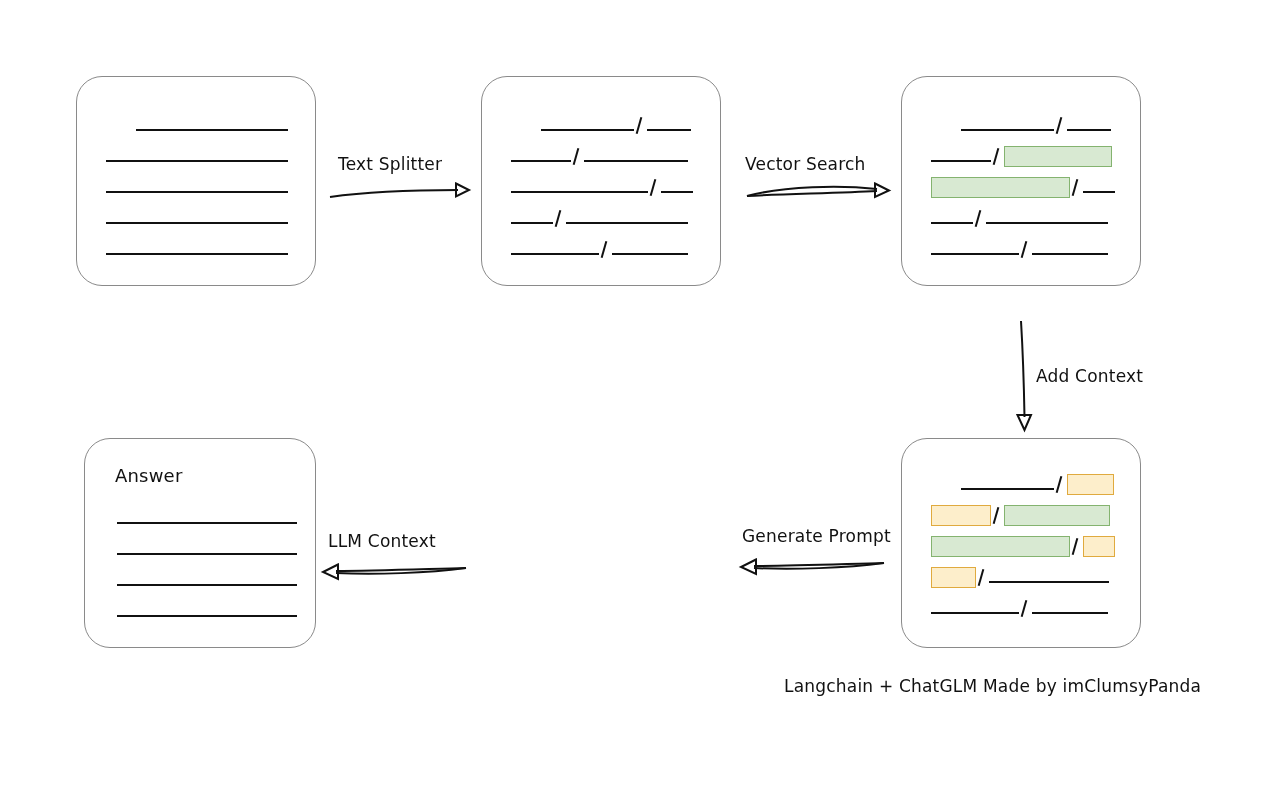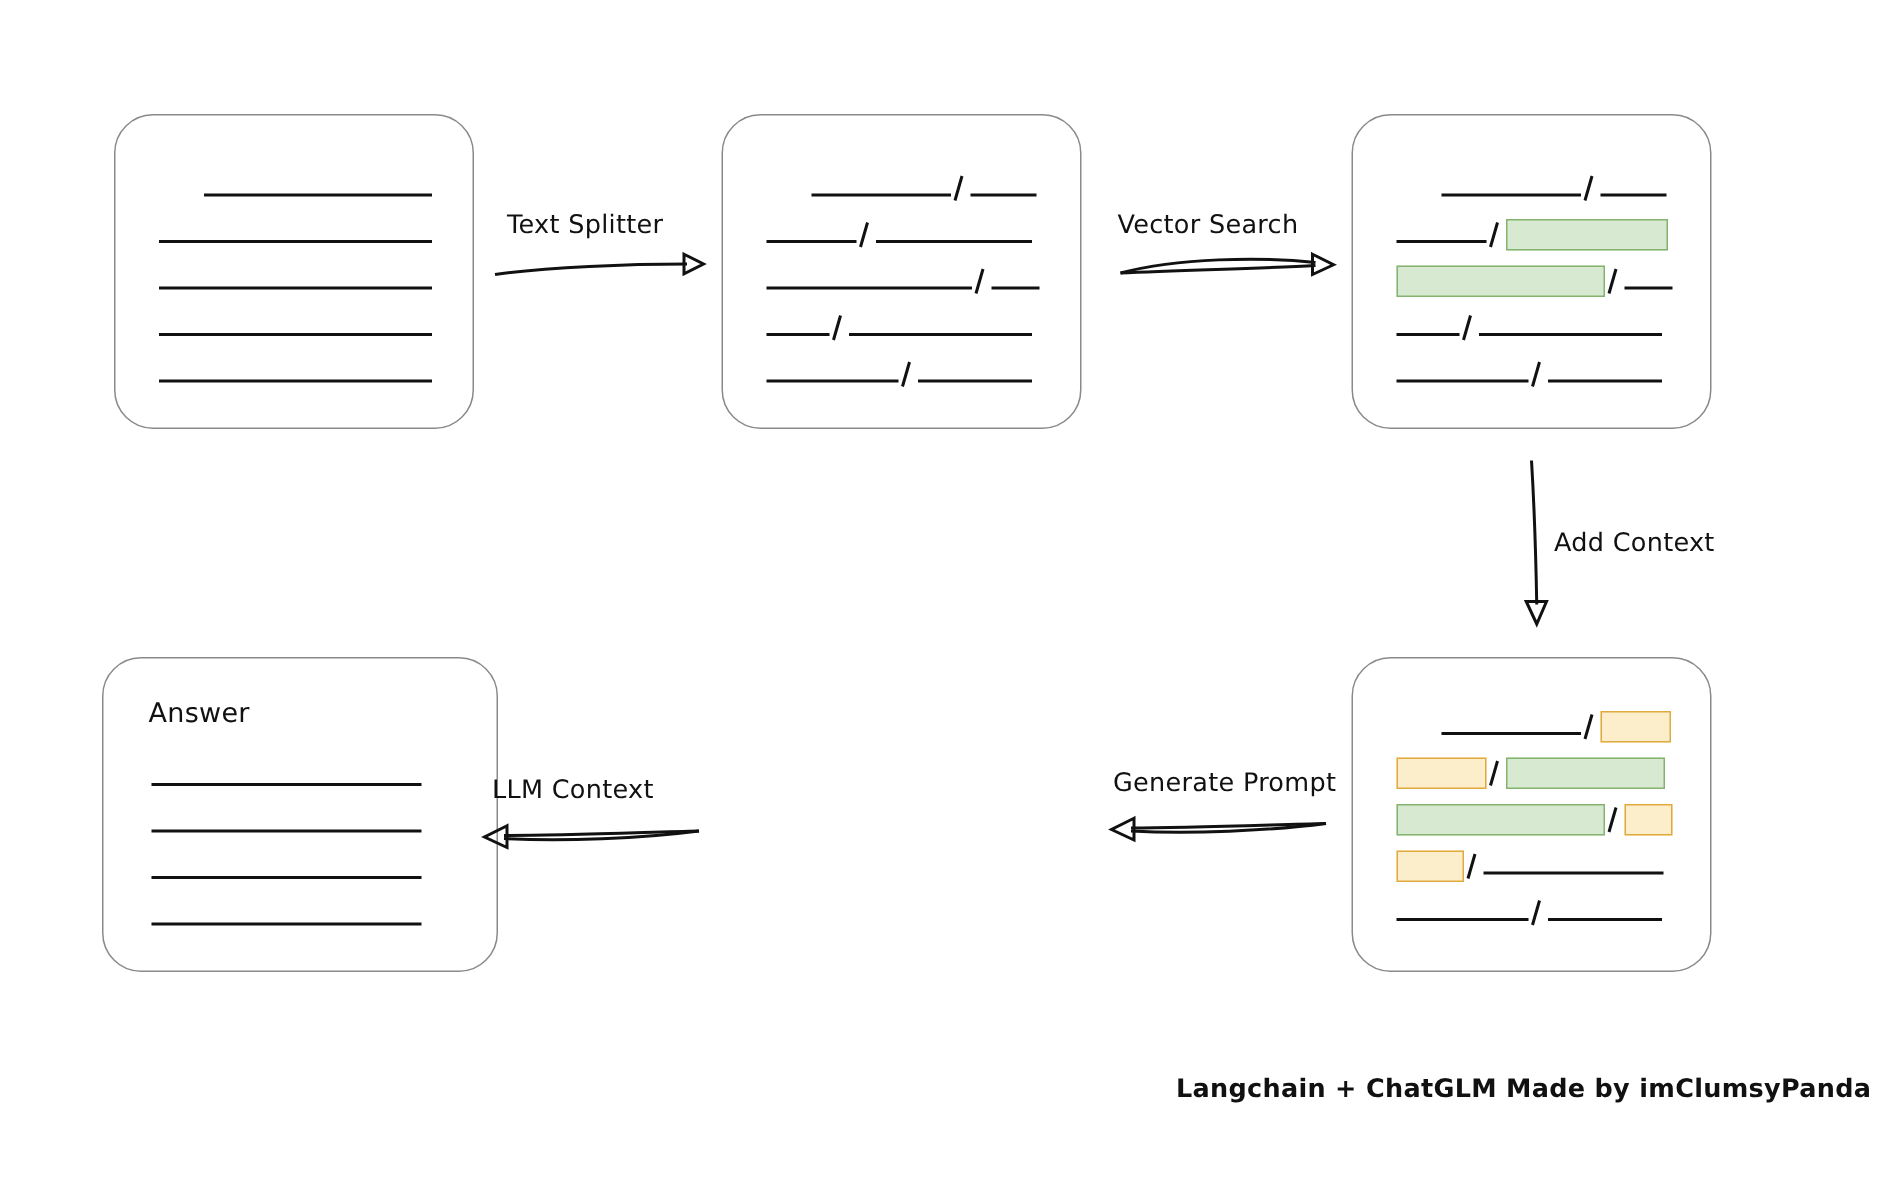--- a/index.html
+++ b/index.html
@@ -92,21 +92,21 @@
   }
   .bar {
     position: absolute;
     box-sizing: border-box;
     height: 21px;
     border-width: 1.5px;
     border-style: solid;
   }
 
   
-  .arrow-group { position: absolute; }
+  .arrow-group { position: absolute; margin-top: 14px; }
   .arrow-label {
     position: absolute;
     font-family: "DejaVu Sans", sans-serif;
     font-size: 17px;
     color: #111111;
     white-space: nowrap;
     letter-spacing: 0.2px;
   }
   .arrow-svg { position: absolute; overflow: visible; }
 
@@ -198,21 +198,21 @@
           <span class="rule" style="width: 122px;"></span>
         </div>
         <div class="line-row" style="left: 29px; top: 165px; right: auto;">
           <span class="rule" style="width: 88px;"></span>
           <span class="slash"></span>
           <span class="rule" style="width: 76px;"></span>
         </div>
       </div>
   </div>
 
-  <div class="note-box" style="left:68px; top:438px; width:264px; height:210px;">
+  <div class="note-box" style="left:84px; top:438px; width:232px; height:210px;">
     <div class="box-label" style="left:30px; top:26px;">Answer</div>
     <div class="rows">
         <div class="line-row" style="left: 32px; top: 72px; right: auto;">
           <span class="rule" style="width: 180px;"></span>
         </div>
         <div class="line-row" style="left: 32px; top: 103px; right: auto;">
           <span class="rule" style="width: 180px;"></span>
         </div>
         <div class="line-row" style="left: 32px; top: 134px; right: auto;">
           <span class="rule" style="width: 180px;"></span>
@@ -290,15 +290,15 @@
 
   <div class="arrow-group" style="left:320px; top:517px; width:150px; height:50px;">
     <div class="arrow-label" style="left:8px; top:0px;">LLM Context</div>
     <svg class="arrow-svg" style="left:0px; top:28px;" width="148" height="24" viewBox="0 0 148 24">
       <path d="M146,9 C108,14 55,16 16,14" fill="none" stroke="#111" stroke-width="2"></path>
       <path d="M146,9 C106,10 54,12 16,12" fill="none" stroke="#111" stroke-width="2"></path>
       <path d="M18,5.5 L3,13 L18,20 Z" fill="none" stroke="#111" stroke-width="2" stroke-linejoin="miter"></path>
     </svg>
   </div>
 
-  <div class="caption" style="left:784px; top:716px;font-weight:bold;">Langchain + ChatGLM Made by imClumsyPanda</div>
+  <div class="caption" style="left:784px; top:676px;">Langchain + ChatGLM Made by imClumsyPanda</div>
 
 </div>
 
 </body></html>

